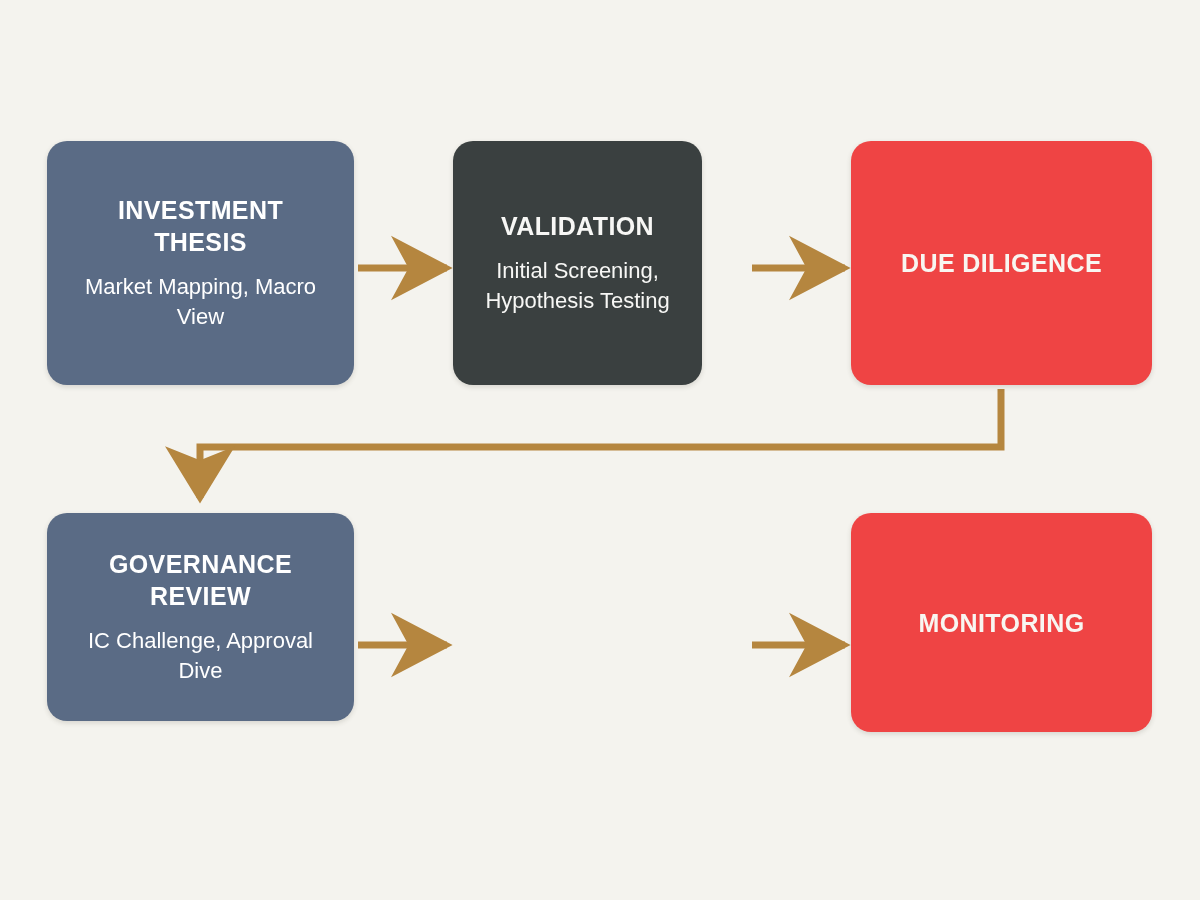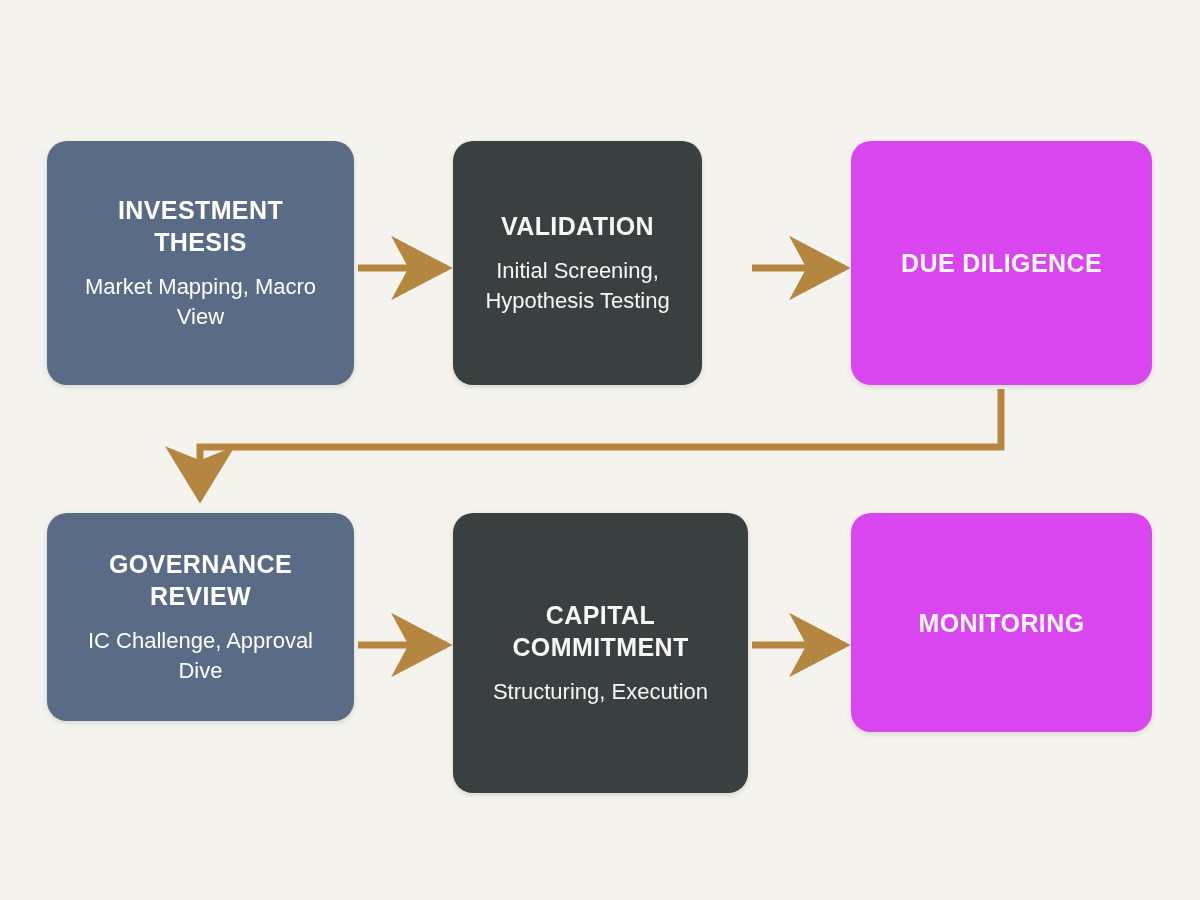--- a/index.html
+++ b/index.html
@@ -48,21 +48,21 @@
   }
   .node-sub {
     font-size: 22px;
     font-weight: normal;
     line-height: 1.37;
     margin: 14px 0 0 0;
   }
   
   .tone-blue  { background: #5a6b85; }
   .tone-dark  { background: #3a4040; }
-  .tone-taupe { background: #d946ef; }
+  .tone-taupe { background: #ef4444; }
   .tone-blue  .node-title, .tone-blue  .node-sub  { color: #ffffff; }
   .tone-dark  .node-title, .tone-dark  .node-sub  { color: #f7f7f5; }
   .tone-taupe .node-title, .tone-taupe .node-sub  { color: #f8f6f1; }
 
   
   #node-investment-thesis { left: 47px;  top: 141px; width: 307px; height: 244px; }
   #node-validation        { left: 453px; top: 141px; width: 249px; height: 244px; }
   #node-due-diligence     { left: 851px; top: 141px; width: 301px; height: 244px; }
   
   #node-governance-review { left: 47px;  top: 513px; width: 307px; height: 208px; }
@@ -107,22 +107,18 @@
 
   <div class="node tone-taupe" id="node-due-diligence">
     <div class="node-title">DUE DILIGENCE</div>
   </div>
 
   <div class="node tone-blue" id="node-governance-review">
     <div class="node-title">GOVERNANCE REVIEW</div>
     <div class="node-sub">IC Challenge, Approval Dive</div>
   </div>
 
-  <div class="node tone-dark" id="node-capital-commitment">
-    <div class="node-title">CAPITAL COMMITMENT</div>
-    <div class="node-sub">Structuring, Execution</div>
-  </div>
 
   <div class="node tone-taupe" id="node-monitoring">
     <div class="node-title">MONITORING</div>
   </div>
 
 </div>
 
 </body></html>

